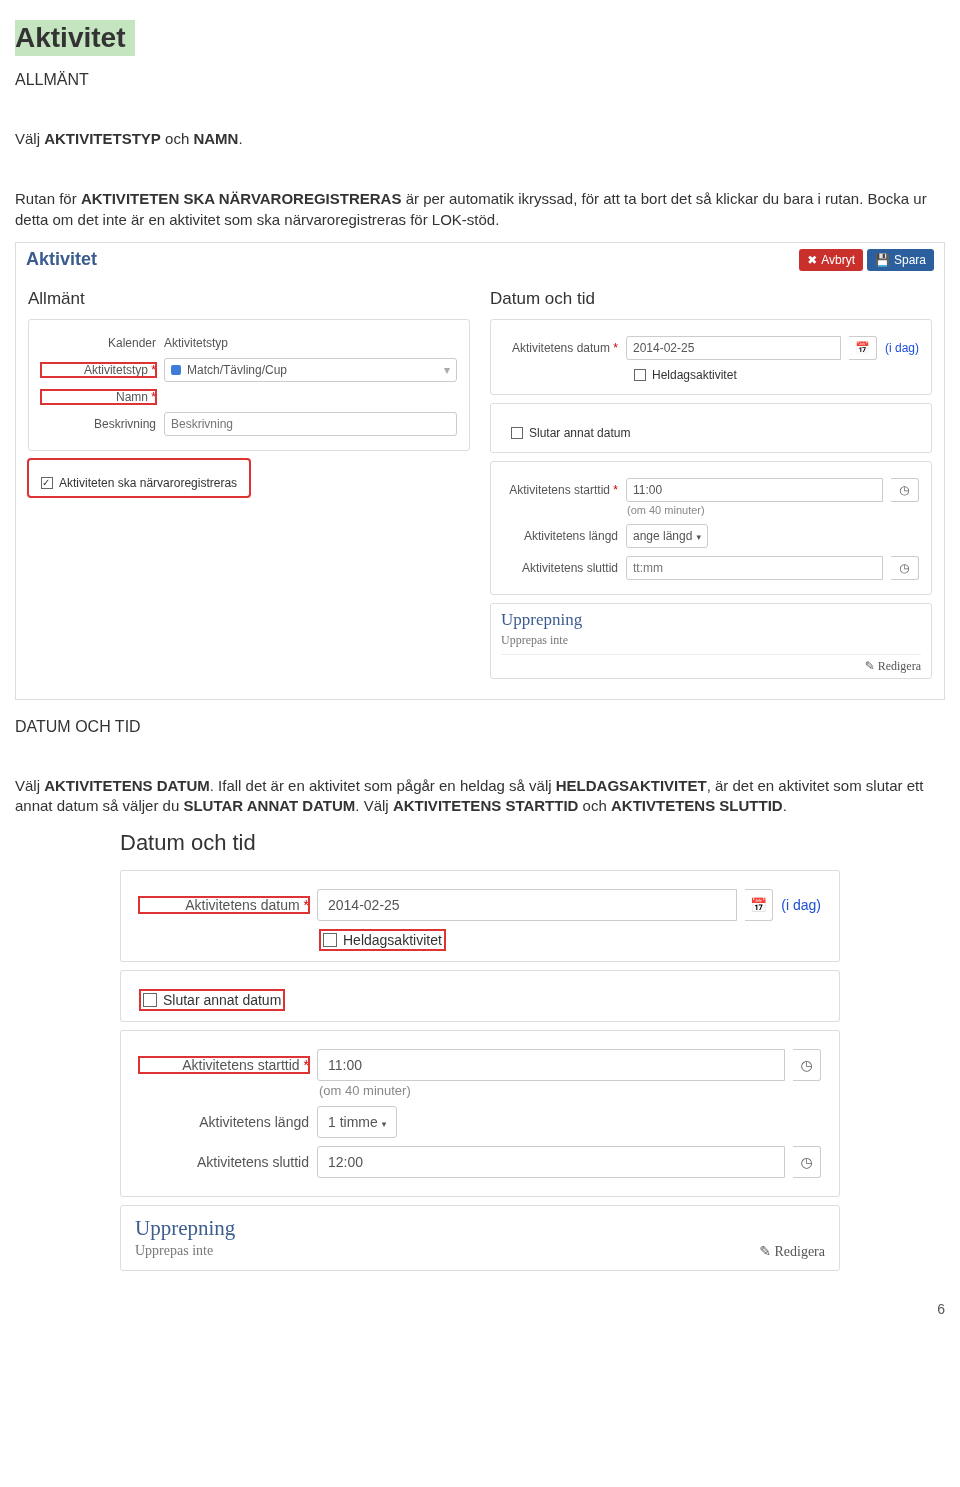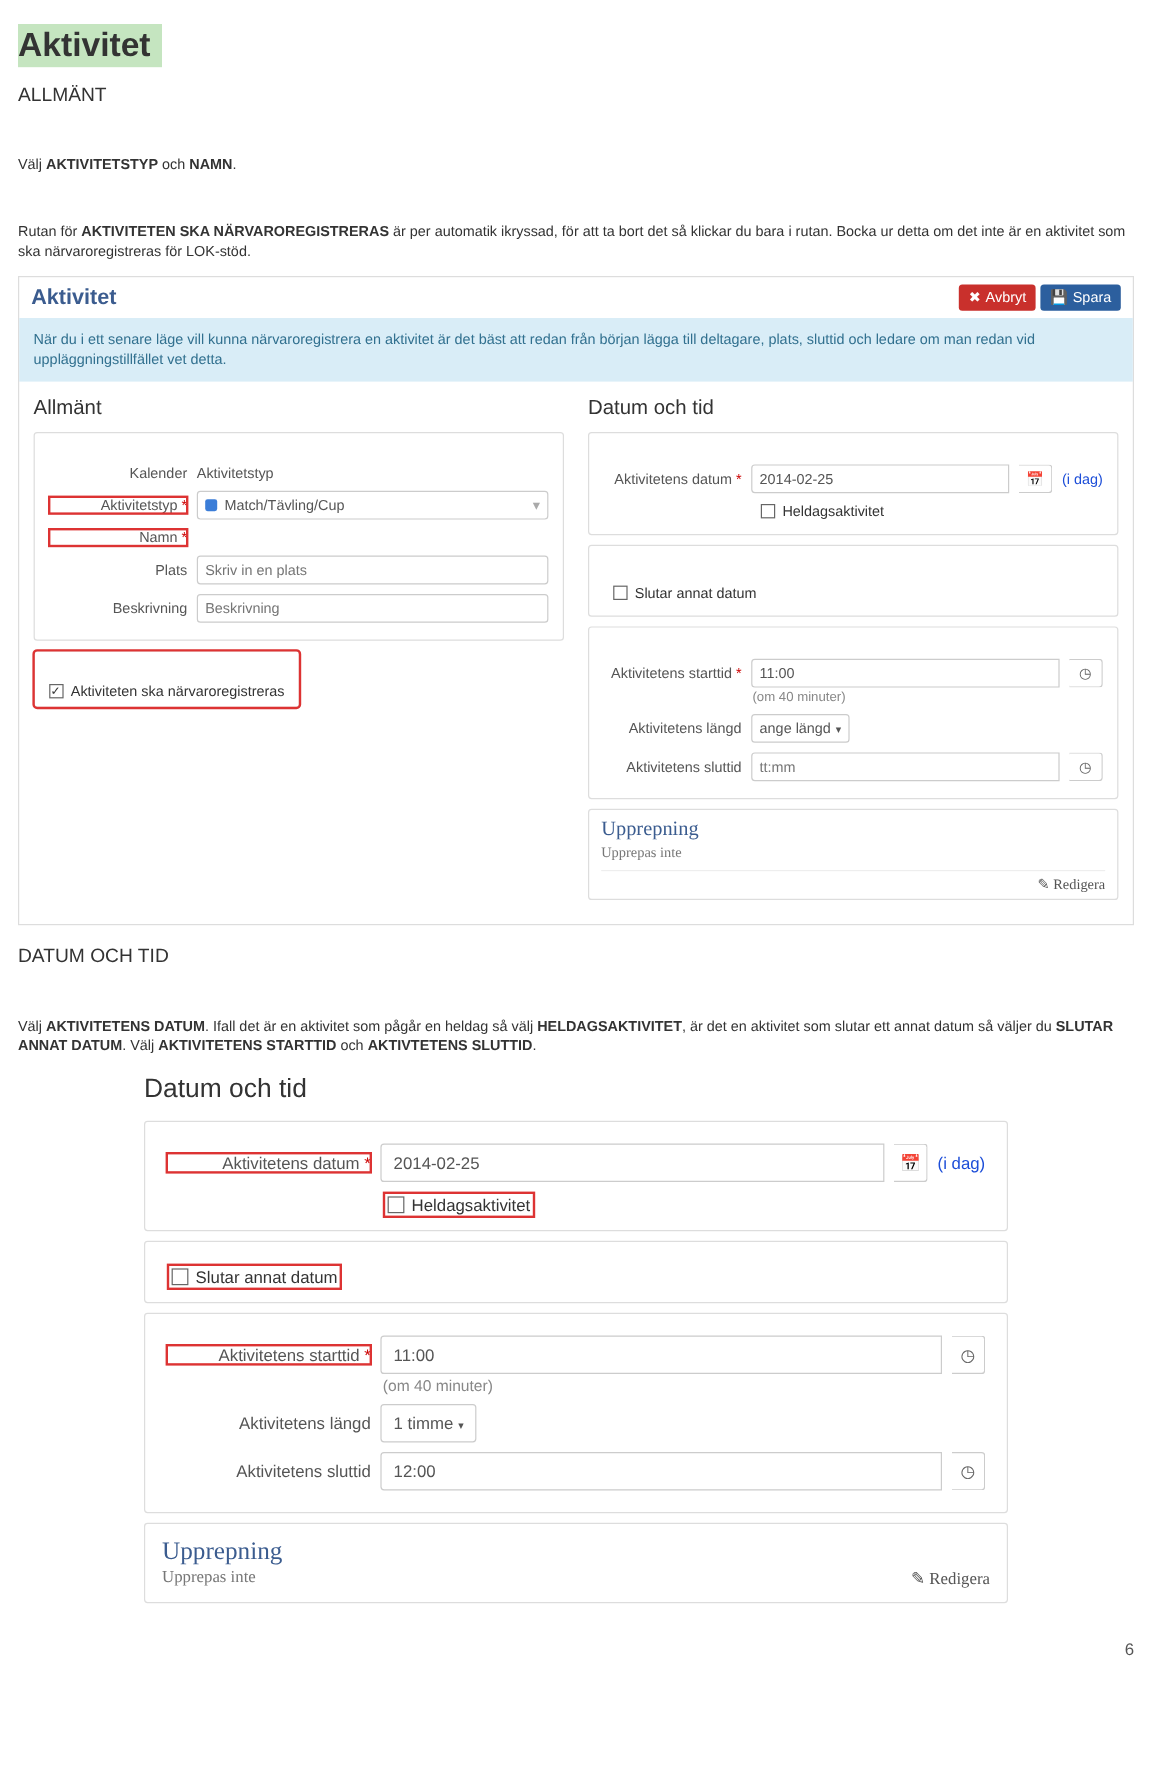--- a/index.html
+++ b/index.html
@@ -1,34 +1,34 @@
 <!DOCTYPE html>
 <html><head>
 <meta charset="utf-8">
 <style>
   * { box-sizing: border-box; margin: 0; padding: 0; }
   body { font-family: Arial, Helvetica, sans-serif; font-size: 14px; color: #333; background: #fff; width: 960px; margin: 0 auto; padding: 10px 15px 40px 15px; }
   .heading { font-size: 28px; font-weight: bold; display: inline-block; background: #c5e5c0; padding: 2px 10px 2px 0; margin: 10px 0 15px 0; }
   .sub-upper { font-size: 16px; margin-bottom: 2px; }
-  .para { font-size: 12px; line-height: 1.35; margin-bottom: 12px; margin-top: 40px; }
+  .para { font-size: 15px; line-height: 1.35; margin-bottom: 12px; margin-top: 40px; }
   b { font-weight: bold; }
 
   
   .panel { border: 1px solid #ddd; margin: 6px 0 18px 0; background: #fff; }
   .panel-header { display: flex; justify-content: space-between; align-items: center; padding: 6px 10px; }
   .panel-title { color: #3b5c8f; font-size: 18px; font-weight: bold; }
   .btn { display: inline-flex; align-items: center; gap: 4px; font-size: 12px; padding: 4px 8px; border-radius: 3px; color: #fff; cursor: pointer; }
   .btn-red { background: #c9302c; }
   .btn-blue { background: #2c5f9e; }
   .info-box { background: #d9edf7; color: #31708f; font-size: 12px; padding: 10px 12px; line-height: 1.4; }
 
   .cols { display: flex; gap: 20px; padding: 12px; }
   .col { flex: 1; }
   .section-h { font-size: 17px; margin-bottom: 10px; }
-  .sub-panel { border: 1px solid #ddd; border-radius: 3px; padding: 26px 12px 6px 12px; margin-bottom: 8px; }
+  .sub-panel { border: 1px solid #ddd; border-radius: 3px; padding: 16px 12px 6px 12px; margin-bottom: 8px; }
   .frow { display: flex; align-items: center; gap: 8px; margin-bottom: 8px; }
   .flabel { width: 115px; text-align: right; font-size: 12px; color: #555; }
   .flabel.req::after { content: " *"; color: #c00; }
   .finput { flex: 1; border: 1px solid #ccc; border-radius: 3px; padding: 4px 6px; font-size: 12px; color: #555; background: #fff; }
   .finput.placeholder { color: #aaa; }
   .fstatic { flex: 1; font-size: 12px; color: #555; }
   .red-box { border: 2px solid #d33; padding: 1px 2px; display: inline-block; }
   .red-label .flabel { outline: 2px solid #d33; outline-offset: -1px; }
   .checkline { display: flex; align-items: center; gap: 6px; font-size: 12px; margin: 6px 0 6px 0; padding-left: 8px; }
   .chk { width: 12px; height: 12px; border: 1px solid #666; display: inline-block; }
@@ -84,21 +84,20 @@
       <span class="btn btn-red">
           <span>✖</span>
           <span>Avbryt</span>
         </span>
       <span class="btn btn-blue">
           <span>💾</span>
           <span>Spara</span>
         </span>
     </div>
   </div>
-  <div class="info-box">När du i ett senare läge vill kunna närvaroregistrera en aktivitet är det bäst att redan från början lägga till deltagare, plats, sluttid och ledare om man redan vid uppläggningstillfället vet detta.</div>
 
   <div class="cols">
 
     <div class="col">
       <div class="section-h">Allmänt</div>
       <div class="sub-panel">
         <div class="frow">
           <div class="flabel">Kalender</div>
           <div class="fstatic">Aktivitetstyp</div>
         </div>
@@ -107,24 +106,20 @@
           <div class="finput" style="display:flex;align-items:center;gap:6px;justify-content:flex-end;">
               <span style="width:10px;height:10px;background:#3b7dd8;border-radius:2px;display:inline-block;"></span>
               <span>Match/Tävling/Cup</span>
               <span style="margin-left:auto;color:#aaa;">▾</span>
             </div>
         </div>
         <div class="frow red-label">
           <div class="flabel req">Namn</div>
         </div>
         <div class="frow">
-          <div class="flabel">Plats</div>
-          <input class="finput placeholder" placeholder="Skriv in en plats" style="">
-        </div>
-        <div class="frow">
           <div class="flabel">Beskrivning</div>
           <input class="finput placeholder" placeholder="Beskrivning" style="">
         </div>
       </div>
       <div class="sub-panel" style="outline:2px solid #d33; outline-offset:-1px; display:inline-block; width:auto;">
         <label class="checkline" style="margin:0;padding:0;">
           <span class="chk checked"></span>
           <span>Aktiviteten ska närvaroregistreras</span>
         </label>
       </div>

